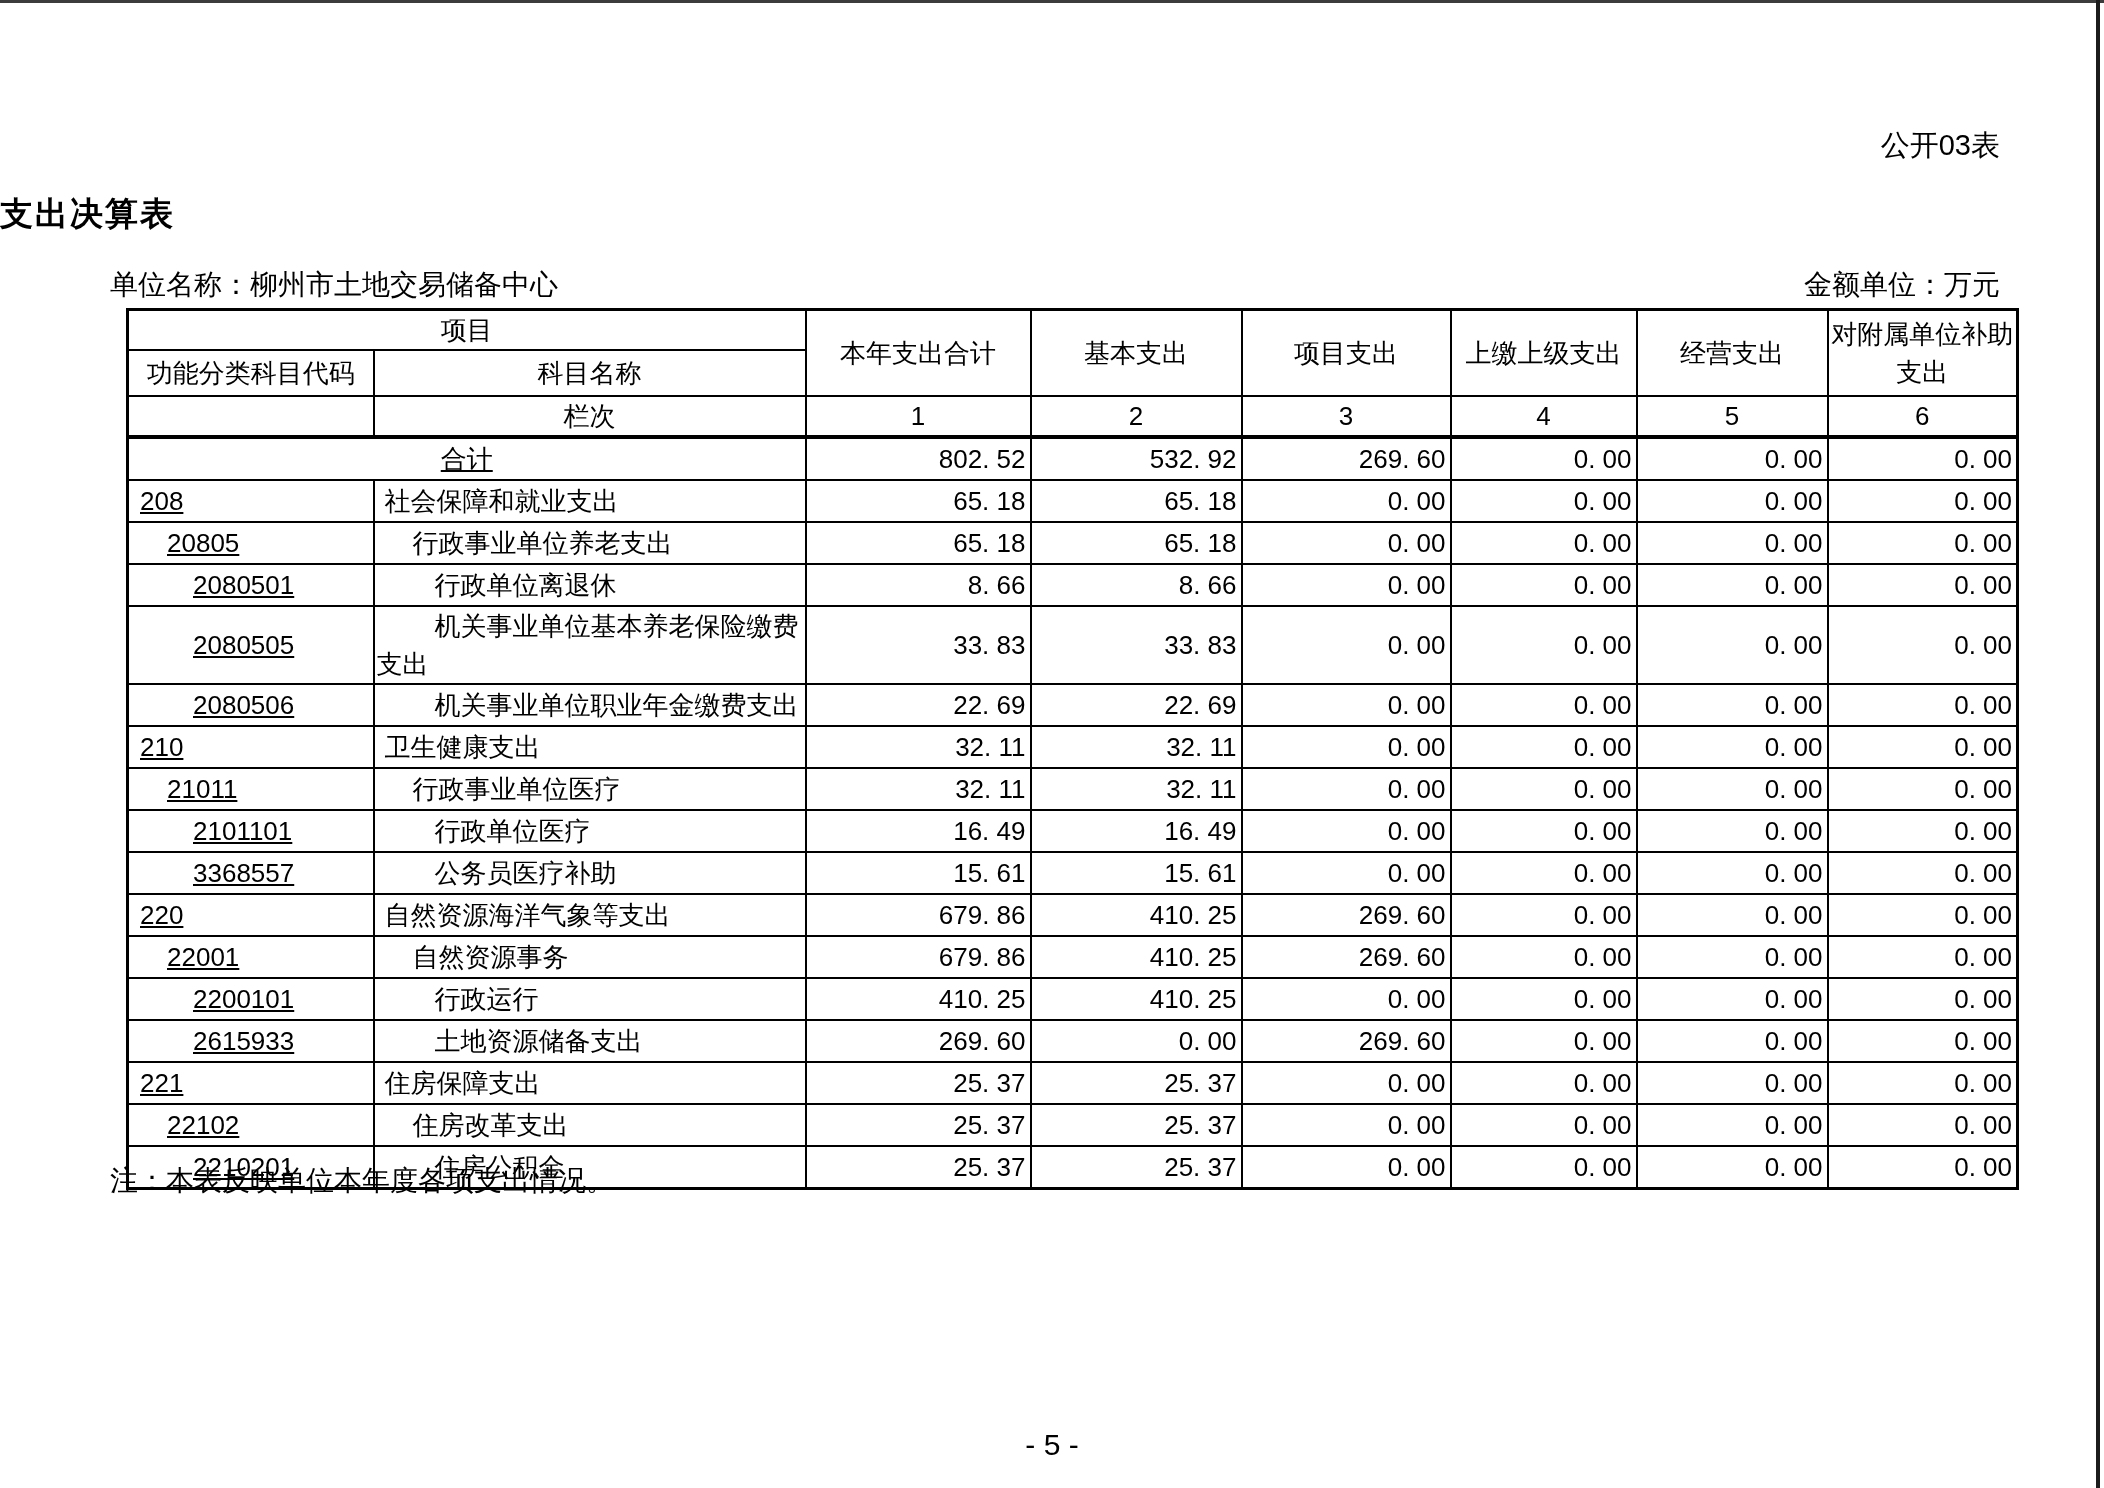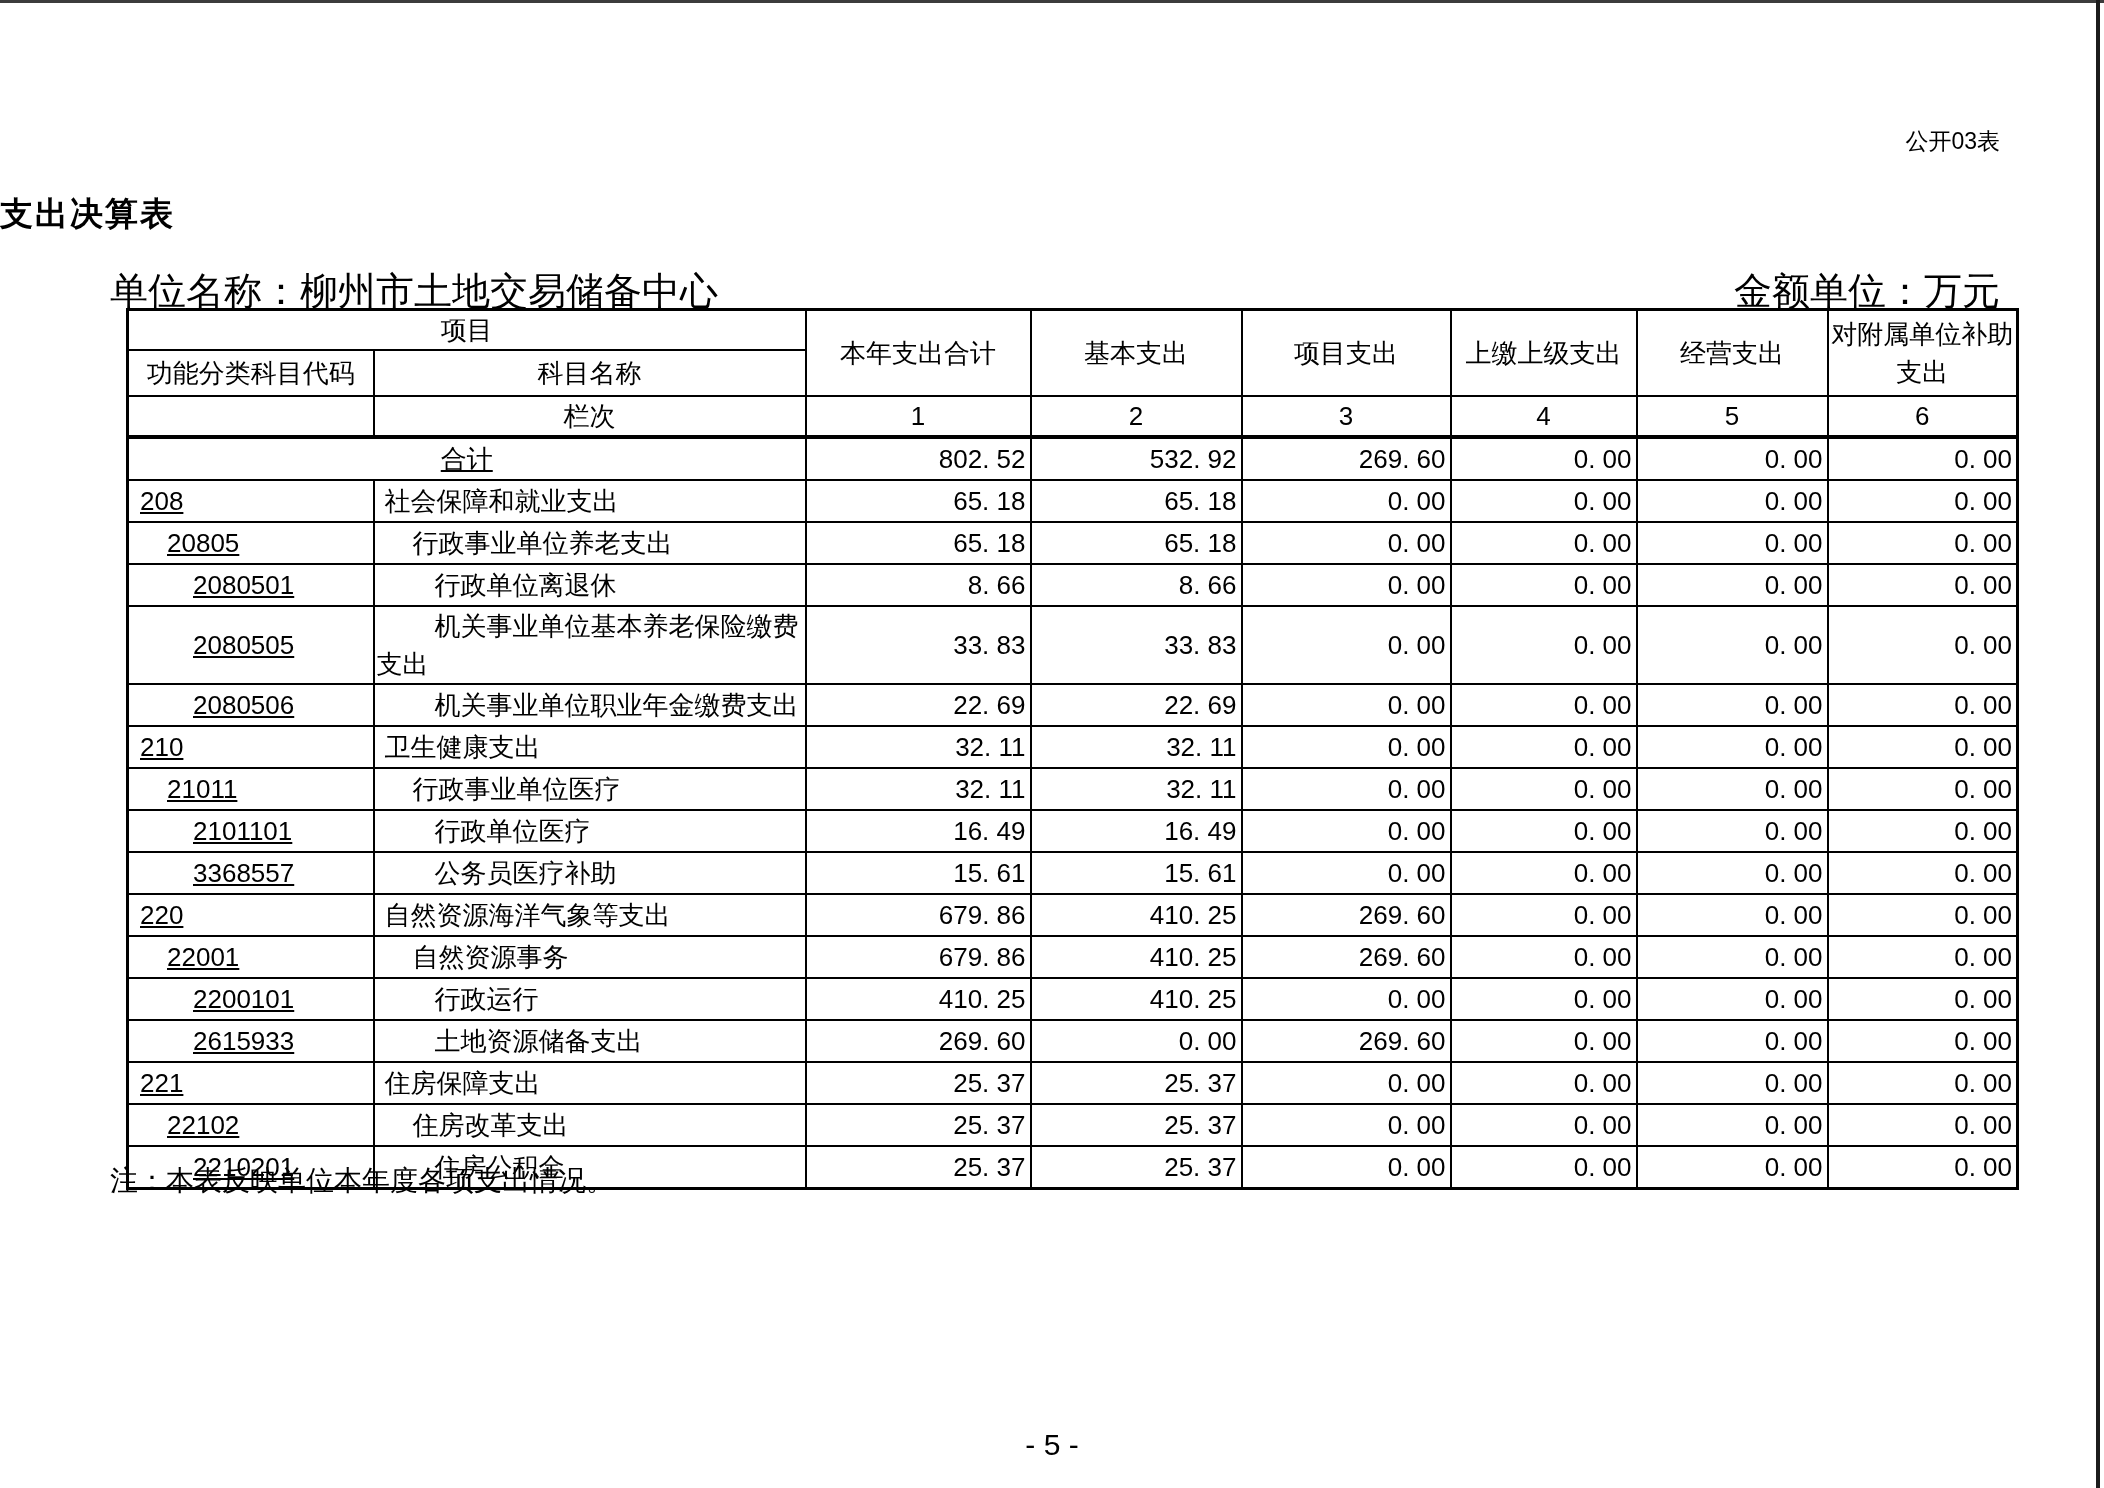--- a/index.html
+++ b/index.html
@@ -3,23 +3,23 @@
 <meta charset="utf-8">
 <style>
   html,body{margin:0;padding:0;}
   body{
     width:2104px;height:1488px;position:relative;background:#ffffff;
     font-family:"Liberation Sans","DejaVu Sans",sans-serif;color:#000;
     overflow:hidden;
   }
   .page-edge-top{position:absolute;top:0;left:0;width:2104px;height:3px;background:#3c3c3c;}
   .page-edge-right{position:absolute;top:0;left:2096px;width:4px;height:1488px;background:#1c1c1c;}
-  .doc-code{position:absolute;top:126px;left:110px;width:1890px;text-align:right;font-size:23px;}
+  .doc-code{position:absolute;top:126px;left:110px;width:1890px;text-align:right;font-size:29px;}
   .page-title{position:absolute;top:192px;left:0;width:2104px;text-align:left;font-size:33px;font-weight:bold;letter-spacing:2px;}
-  .meta-line{position:absolute;top:266px;left:110px;width:1890px;display:flex;justify-content:space-between;font-size:38px;}
+  .meta-line{position:absolute;top:266px;left:110px;width:1890px;display:flex;justify-content:space-between;font-size:28px;}
   .table-wrap{position:absolute;top:308px;left:126px;width:1508px;}
   table{border-collapse:collapse;table-layout:fixed;width:1890px;border:3px solid #000;}
   td{border:2px solid #000;font-size:26px;line-height:38px;padding:0;vertical-align:middle;overflow:hidden;}
   thead td{text-align:center;}
   tr.h1 td{height:36px;}
   tr.h2 td{height:44px;}
   tr.h3 td{height:36px;border-bottom-width:4px;}
   tbody td{height:40px;}
   td.num{text-align:right;padding-right:4px;}
   td.total-label{text-align:center;text-decoration:underline;}

